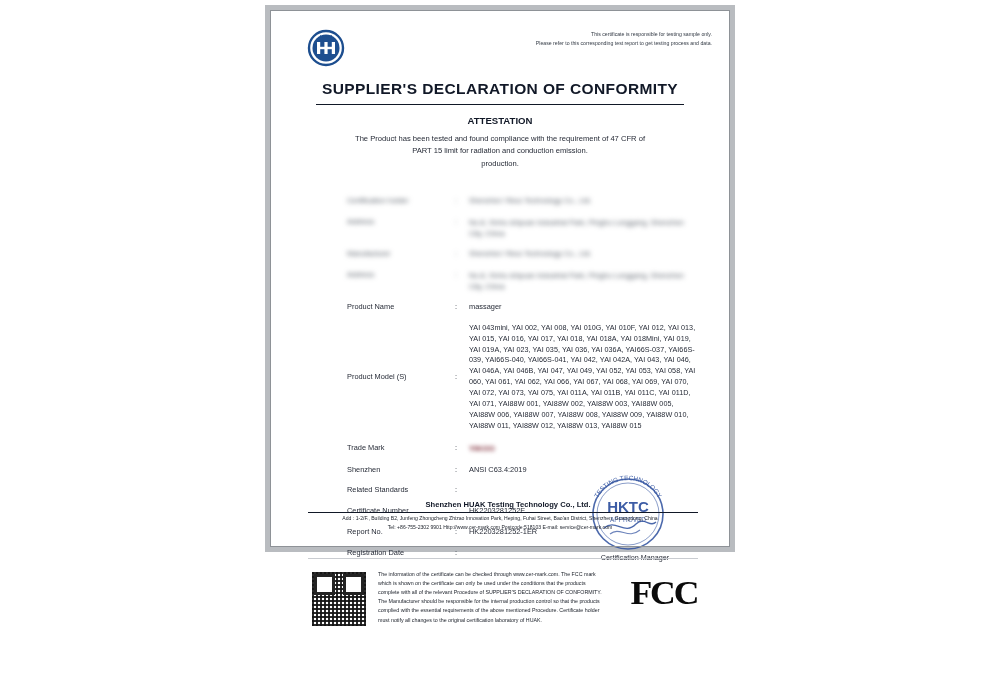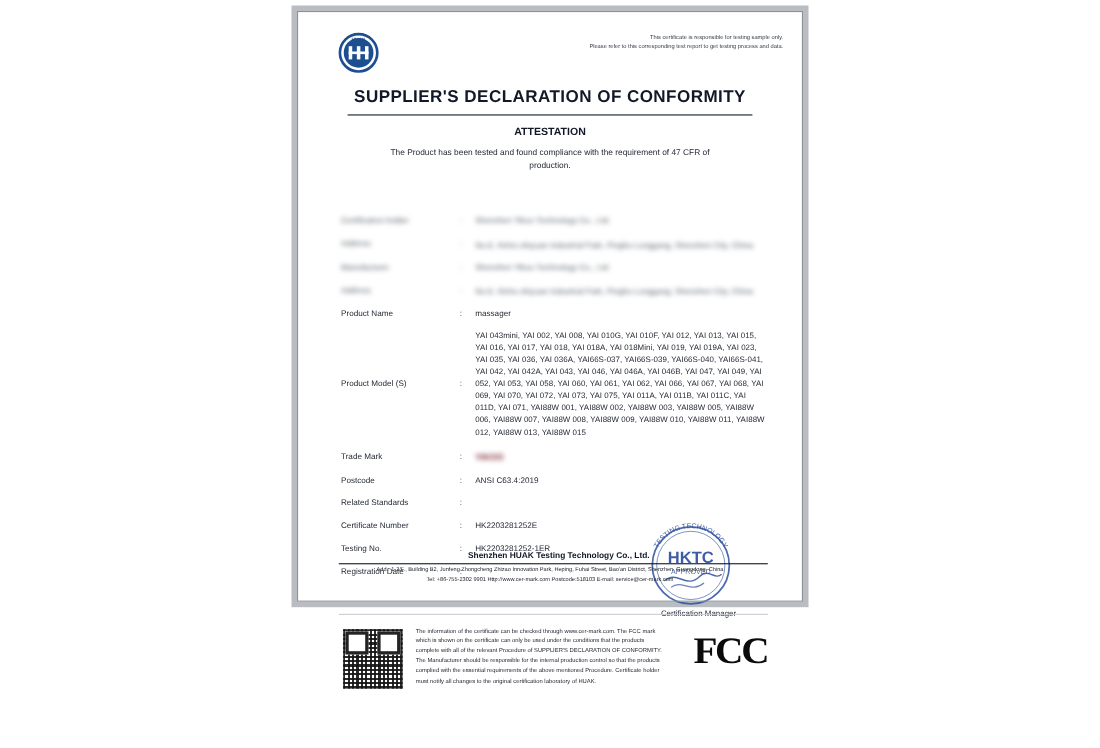--- a/index.html
+++ b/index.html
@@ -125,20 +125,21 @@
     display: flex;
     align-items: flex-start;
     margin-bottom: 10px;
     font-size: 7.4px;
     color: #1f2430;
   }
   .field-label {
     width: 108px;
     flex: 0 0 108px;
     line-height: 1.45;
+    margin-left: 37px;
   }
   .field-colon {
     width: 14px;
     flex: 0 0 14px;
     line-height: 1.45;
   }
   .field-value {
     flex: 1 1 auto;
     line-height: 1.45;
   }
@@ -301,20 +302,21 @@
           <div>Please refer to this corresponding test report to get testing process and data.</div>
         </div>
       </div>
 
       <div class="main-title">SUPPLIER'S DECLARATION OF CONFORMITY</div>
       <div class="title-rule"></div>
       <div class="sub-title">ATTESTATION</div>
 
       <div class="attest-body">
         <div>The Product has been tested and found compliance with the requirement of 47 CFR of</div>
+        <div>PART 15 limit for radiation and conduction emission.</div>
         <div>production.</div>
       </div>
 
       <div class="fields">
 
         <div class="field-row">
           <div class="field-label redacted">Certification holder</div>
           <div class="field-colon redacted">:</div>
           <div class="field-value redacted">Shenzhen Yikoo Technology Co., Ltd.</div>
         </div>
@@ -351,38 +353,38 @@
 
         <div class="field-row">
           <div class="field-label">Trade Mark</div>
           <div class="field-colon">:</div>
           <div class="field-value">
             <span class="trademark-mark">YIKOO</span>
           </div>
         </div>
 
         <div class="field-row">
-          <div class="field-label">Postcode</div>
+          <div class="field-label">Shenzhen</div>
           <div class="field-colon">:</div>
           <div class="field-value">ANSI C63.4:2019</div>
         </div>
 
         <div class="field-row">
           <div class="field-label">Related Standards</div>
           <div class="field-colon">:</div>
         </div>
 
         <div class="field-row">
           <div class="field-label">Certificate Number</div>
           <div class="field-colon">:</div>
           <div class="field-value">HK2203281252E</div>
         </div>
 
         <div class="field-row">
-          <div class="field-label">Testing No.</div>
+          <div class="field-label">Report No.</div>
           <div class="field-colon">:</div>
           <div class="field-value">HK2203281252-1ER</div>
         </div>
 
         <div class="field-row">
           <div class="field-label">Registration Date</div>
           <div class="field-colon">:</div>
         </div>
 
       </div>

